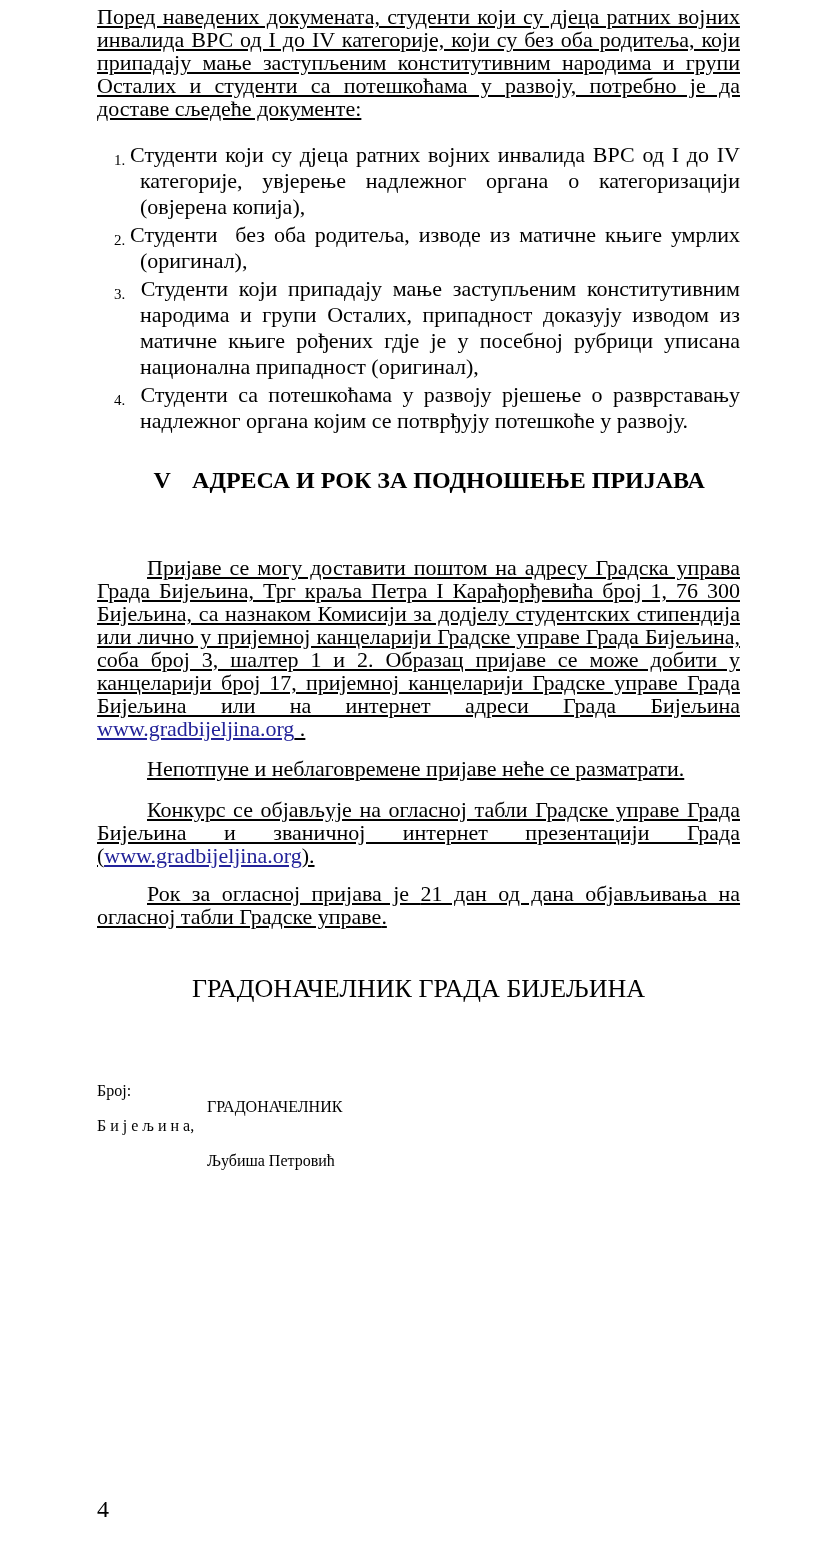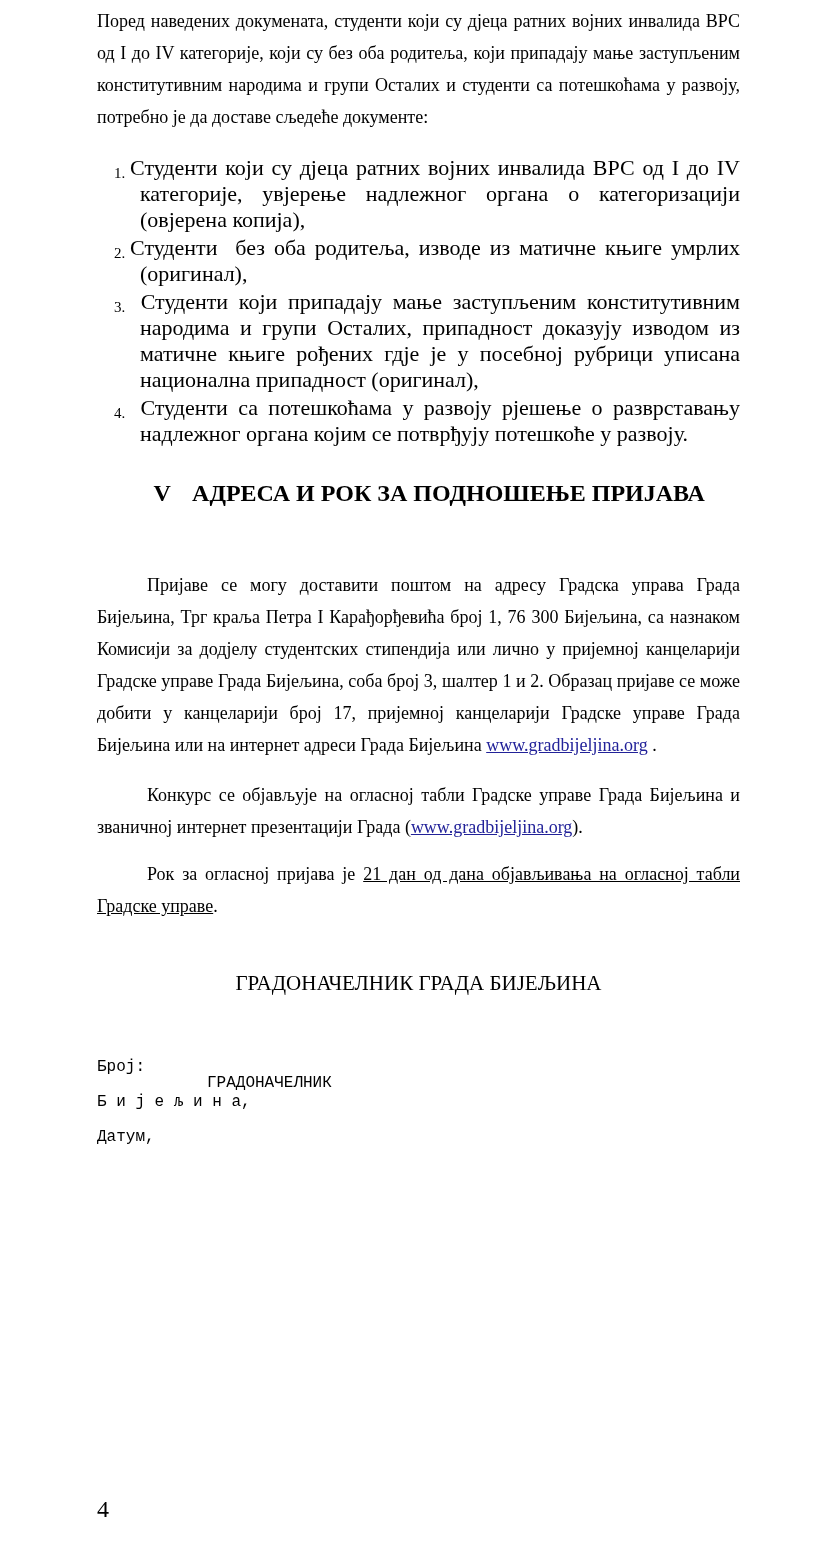--- a/index.html
+++ b/index.html
@@ -9,24 +9,25 @@
     height: 1544px;
     margin: 0 auto;
     background: #ffffff;
     color: #000000;
     font-family: "Liberation Serif", "DejaVu Serif", serif;
     box-sizing: border-box;
     padding: 5px 88px 0 97px;
     overflow: hidden;
   }
   .para {
-    font-size: 18px;
-    line-height: 32px;
+    font-size: 22px;
+    line-height: 23px;
     text-align: justify;
     margin: 0;
+    text-decoration: underline;
   }
   .indent { text-indent: 50px; }
 
   .doc-list {
     list-style: none;
     margin: 22px 0 0 0;
     padding: 0;
     font-size: 22px;
     line-height: 26px;
     text-align: justify;
@@ -58,27 +59,27 @@
   .p-address    { margin-top: 62px; }
   .p-incomplete { margin-top: 17px; }
   .p-announce   { margin-top: 18px; }
   .p-deadline   { margin-top: 15px; }
 
   a.doc-link { text-decoration: underline; cursor: pointer; }
   .underlined { text-decoration: underline; }
 
   .mayor-heading {
     margin: 45px 0 0 0;
-    font-size: 21px;
+    font-size: 26px;
     font-weight: normal;
     line-height: 32px;
     text-align: center;
   }
 
-  .sig-block { margin-top: 58px; font-size: 16px; line-height: 20px; font-family: Liberation Mono, monospace; }
+  .sig-block { margin-top: 76px; font-size: 16px; line-height: 20px; }
   .sig-row { position: relative; height: 35px; }
   .sig-col { position: absolute; left: 110px; top: 16px; }
   .sig-name { margin-left: 110px; }
 
   .page-number {
     position: absolute;
     left: 97px;
     top: 1496px;
     font-size: 24px;
   }
@@ -110,39 +111,40 @@
   </ol>
 
   <h2 class="section-heading">
     <span class="heading-numeral">V</span><span>АДРЕСА И РОК ЗА ПОДНОШЕЊЕ ПРИЈАВА</span>
   </h2>
 
   <p class="para indent p-address">
     <span>Пријаве се могу доставити поштом на адресу Градска управа Града Бијељина, Трг краља Петра I Карађорђевића број 1, 76 300 Бијељина, са назнаком Комисији за додјелу студентских стипендија или лично у пријемној канцеларији Градске управе Града Бијељина, соба број 3, шалтер 1 и 2. Образац пријаве се може добити у канцеларији број 17, пријемној канцеларији Градске управе Града Бијељина или на интернет адреси Града Бијељина </span><a class="doc-link" style="color: rgb(34, 34, 153);">www.gradbijeljina.org</a><span> .</span>
   </p>
 
+  <p class="para indent p-incomplete">Непотпуне и неблаговремене пријаве неће се разматрати.</p>
 
   <p class="para indent p-announce">
     <span>Конкурс се објављује на огласној табли Градске управе Града Бијељина и званичној интернет презентацији Града (</span><a class="doc-link" style="color: rgb(34, 34, 153);">www.gradbijeljina.org</a><span>).</span>
   </p>
 
   <p class="para indent p-deadline">
     <span>Рок за огласној пријава је </span><span class="underlined">21 дан од дана објављивања на огласној табли Градске управе</span><span>.</span>
   </p>
 
   <p class="mayor-heading">ГРАДОНАЧЕЛНИК ГРАДА БИЈЕЉИНА</p>
 
   <div class="sig-block">
     <div class="sig-row">
       <span>Број:</span>
       <span class="sig-col">ГРАДОНАЧЕЛНИК</span>
     </div>
     <div class="sig-row">
       <span>Б и ј е љ и н а,</span>
     </div>
     <div class="sig-row">
-      <span>Датум,</span>
+      <div class="sig-name">Љубиша Петровић</div>
     </div>
   </div>
 
   <div class="page-number">4</div>
 
 </div>
 
 </body></html>

